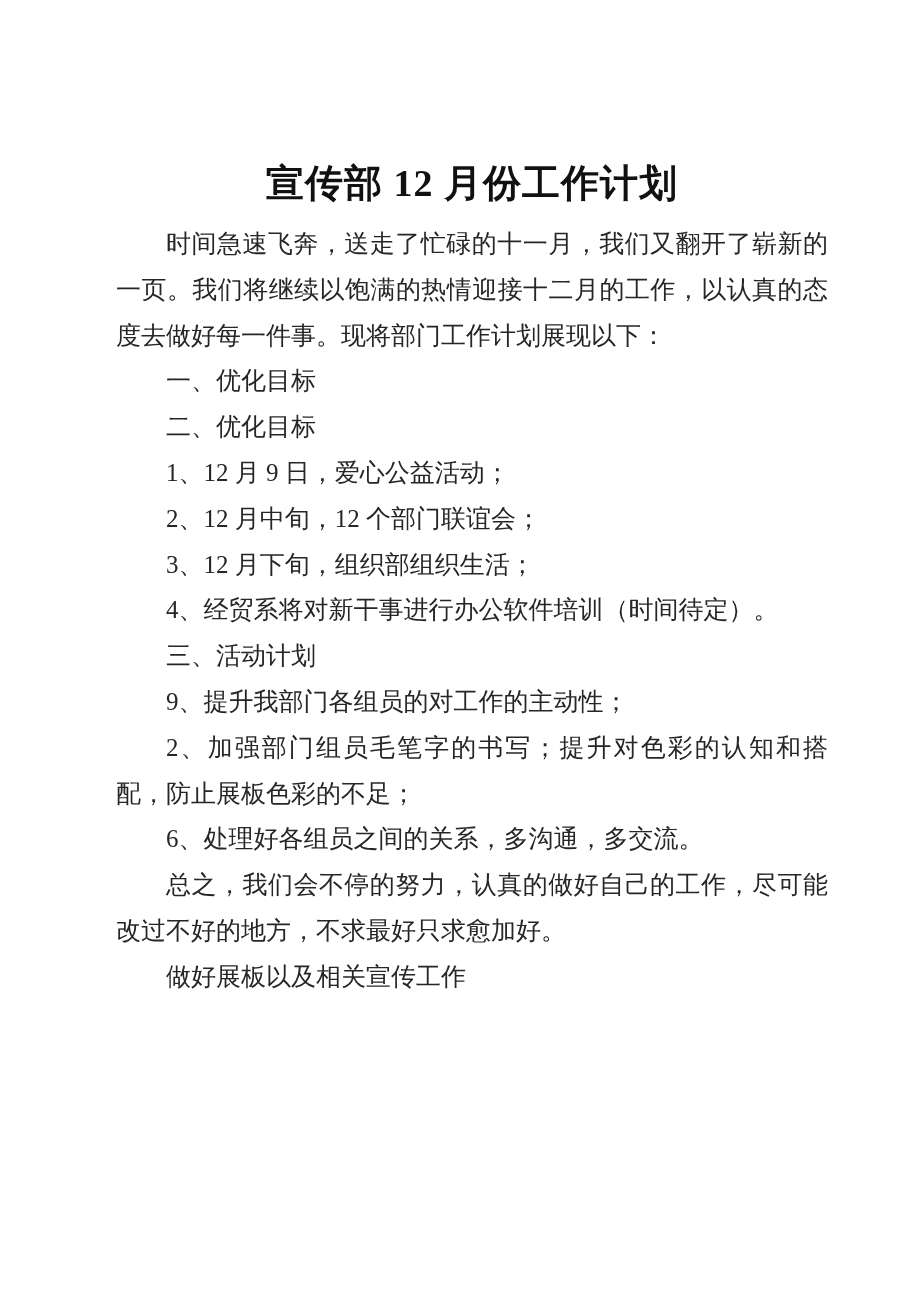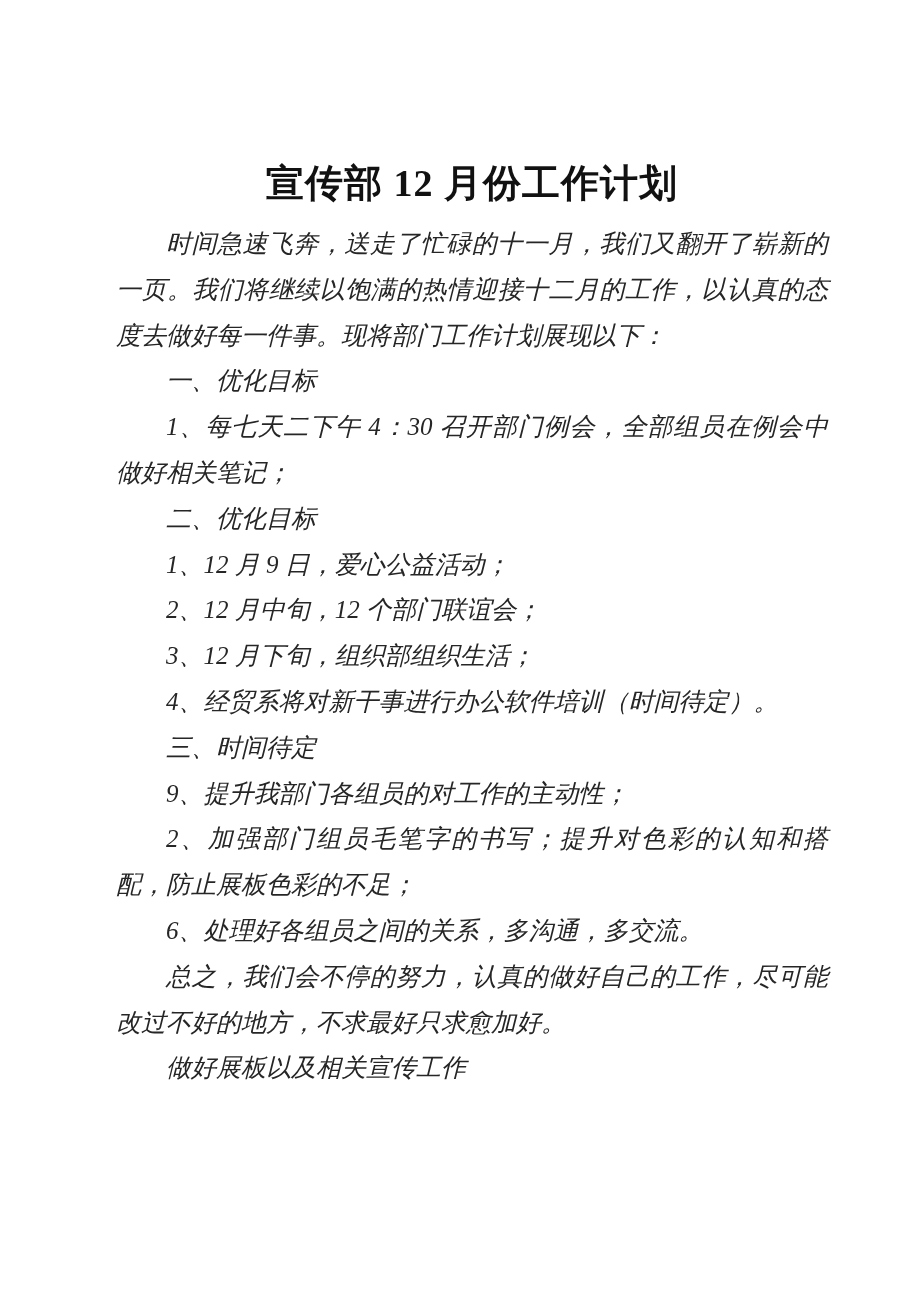--- a/index.html
+++ b/index.html
@@ -30,39 +30,37 @@
   }
   .doc-body p {
     margin: 0;
     font-family: "Liberation Serif", "DejaVu Serif", serif;
     font-size: 25px;
     line-height: 45.8px;
     color: #262626;
     text-align: justify;
     text-indent: 2em;
     word-break: break-all;
-    font-style: italic;
   }
 </style>
 </head>
 <body>
 
 <div class="page">
   <div class="content">
     <h1 class="doc-title">宣传部 12 月份工作计划</h1>
     <div class="doc-body" id="doc-body">
         <p>时间急速飞奔，送走了忙碌的十一月，我们又翻开了崭新的一页。我们将继续以饱满的热情迎接十二月的工作，以认真的态度去做好每一件事。现将部门工作计划展现以下：</p>
         <p>一、优化目标</p>
-        <p>1、每七天二下午 4：30 召开部门例会，全部组员在例会中做好相关笔记；</p>
         <p>二、优化目标</p>
         <p>1、12 月 9 日，爱心公益活动；</p>
         <p>2、12 月中旬，12 个部门联谊会；</p>
         <p>3、12 月下旬，组织部组织生活；</p>
         <p>4、经贸系将对新干事进行办公软件培训（时间待定）。</p>
-        <p>三、时间待定</p>
+        <p>三、活动计划</p>
         <p>9、提升我部门各组员的对工作的主动性；</p>
         <p>2、加强部门组员毛笔字的书写；提升对色彩的认知和搭配，防止展板色彩的不足；</p>
         <p>6、处理好各组员之间的关系，多沟通，多交流。</p>
         <p>总之，我们会不停的努力，认真的做好自己的工作，尽可能改过不好的地方，不求最好只求愈加好。</p>
         <p>做好展板以及相关宣传工作</p>
       </div>
   </div>
 </div>
 
 </body></html>

